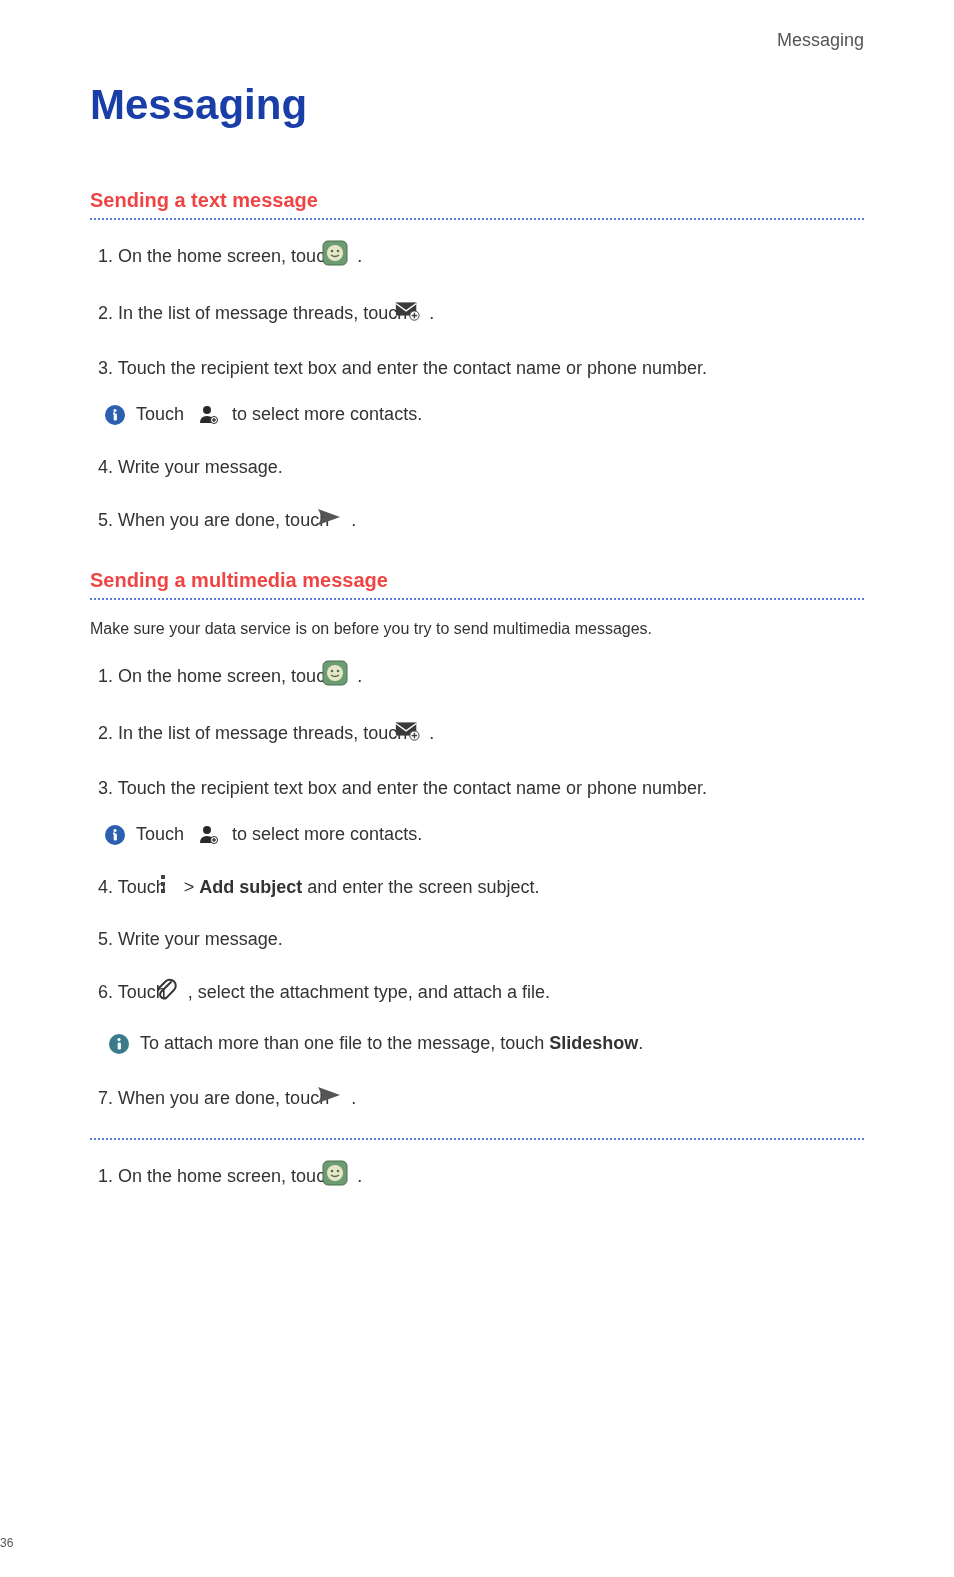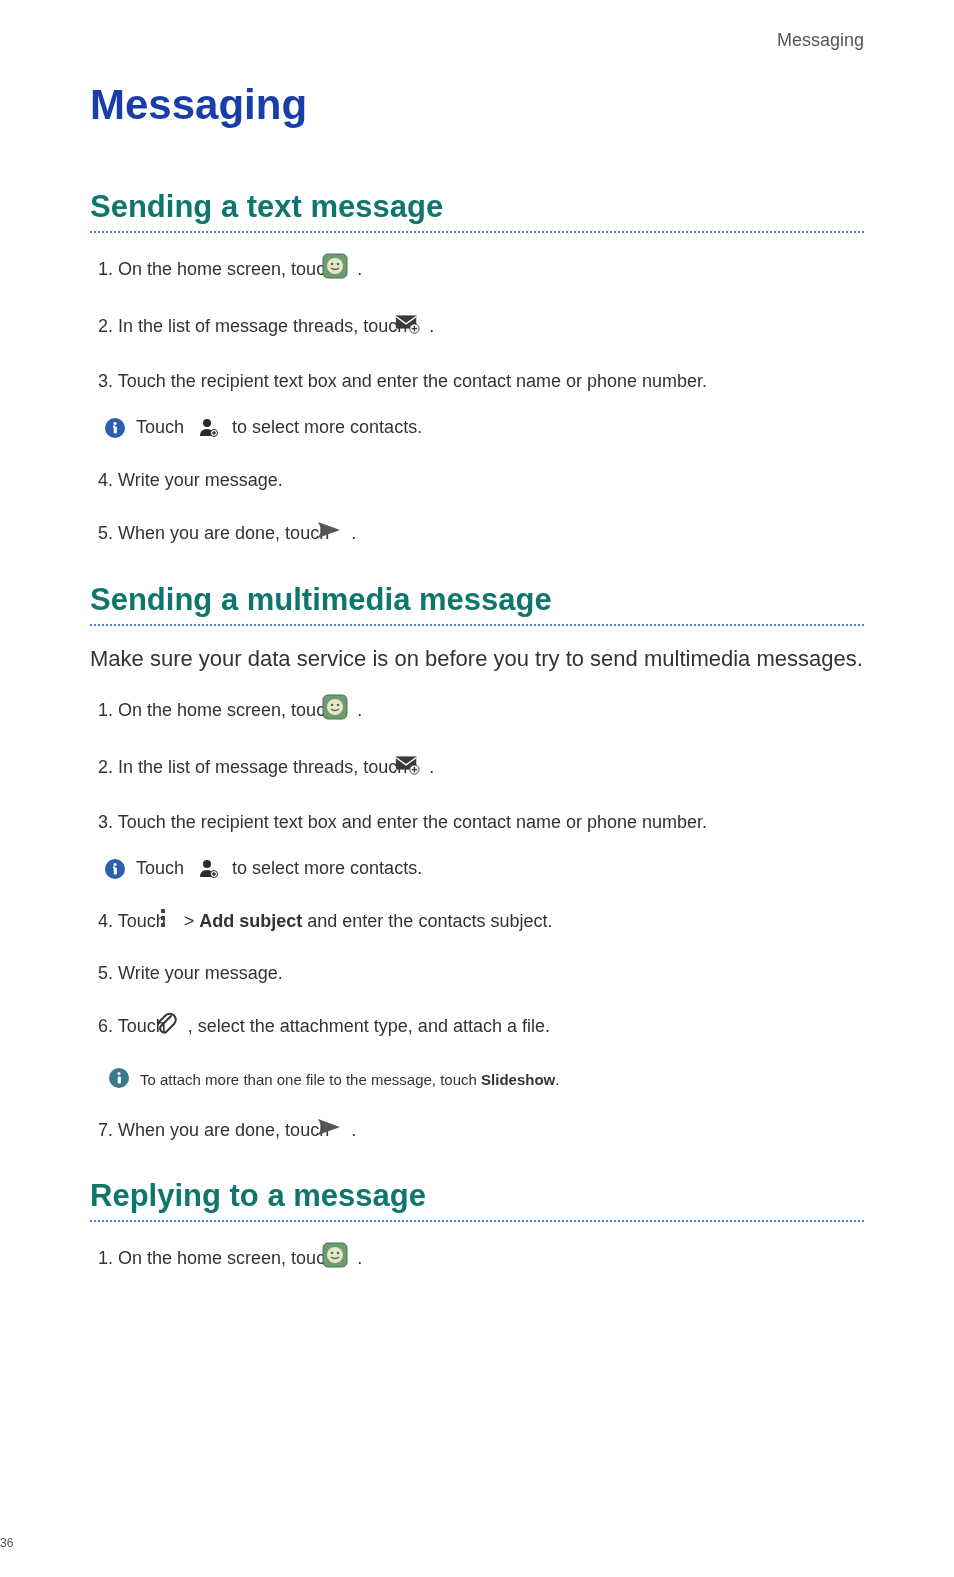--- a/index.html
+++ b/index.html
@@ -21,32 +21,32 @@
     color: #555;
     margin-bottom: 30px;
   }
   h1.page-title {
     color: #1a3ea8;
     font-size: 42px;
     font-weight: 700;
     margin: 10px 0 60px 0;
   }
   h2.section-title {
-    color: #0f766e;
-    font-size: 31px;
+    color: #ef4444;
+    font-size: 20px;
     font-weight: 700;
     margin: 30px 0 6px 0;
   }
   .dotted-divider {
     border: none;
     border-top: 2px dotted #5a7fd6;
     margin: 0 0 20px 0;
   }
   .intro {
-    font-size: 22px;
+    font-size: 16px;
     color: #333;
     margin: 7px 0 22px 0;
   }
   .step {
     font-size: 18px;
     color: #333;
     margin: 0 0 22px 0;
     line-height: 1.6;
     padding-left: 30px;
     text-indent: -22px;
@@ -54,24 +54,24 @@
   .info-row {
     display: flex;
     align-items: flex-start;
     gap: 10px;
     margin: 0 0 22px 14px;
     font-size: 18px;
     color: #333;
   }
   .info-row-alt {
     display: flex;
-    align-items: center;
+    align-items: flex-start;
     gap: 10px;
     margin: 0 0 22px 18px;
-    font-size: 15px;
+    font-size: 18px;
     color: #333;
   }
   .icon-inline {
     display: inline-block;
     vertical-align: middle;
     margin: 0 4px;
   }
   .bold {
     font-weight: 700;
   }
@@ -231,21 +231,21 @@
     <span> to select more contacts.</span>
   </div>
 
   <div class="step">
     <span>4. Touch </span>
     <span class="icon-inline"><svg class="icon-xs" viewBox="0 0 12 20">
           <use href="#svg-overflow-icon"></use>
         </svg></span>
     <span> &gt; </span>
     <span class="bold">Add subject</span>
-    <span> and enter the contacts subject.</span>
+    <span> and enter the screen subject.</span>
   </div>
 
   <div class="step">5. Write your message.</div>
 
   <div class="step">
     <span>6. Touch </span>
     <span class="icon-inline"><svg class="icon-sm" viewBox="0 0 26 26">
           <use href="#svg-attachment-icon"></use>
         </svg></span>
     <span> , select the attachment type, and attach a file.</span>
@@ -262,21 +262,20 @@
   </div>
 
   <div class="step">
     <span>7. When you are done, touch </span>
     <span class="icon-inline"><svg class="icon-sm" viewBox="0 0 26 22">
           <use href="#svg-send-icon"></use>
         </svg></span>
     <span> .</span>
   </div>
 
-  <h2 class="section-title">Replying to a message</h2>
   <hr class="dotted-divider">
 
   <div class="step">
     <span>1. On the home screen, touch </span>
     <span class="icon-inline"><svg class="icon-sm" viewBox="0 0 26 26">
           <use href="#svg-messaging-icon"></use>
         </svg></span>
     <span> .</span>
   </div>
 

